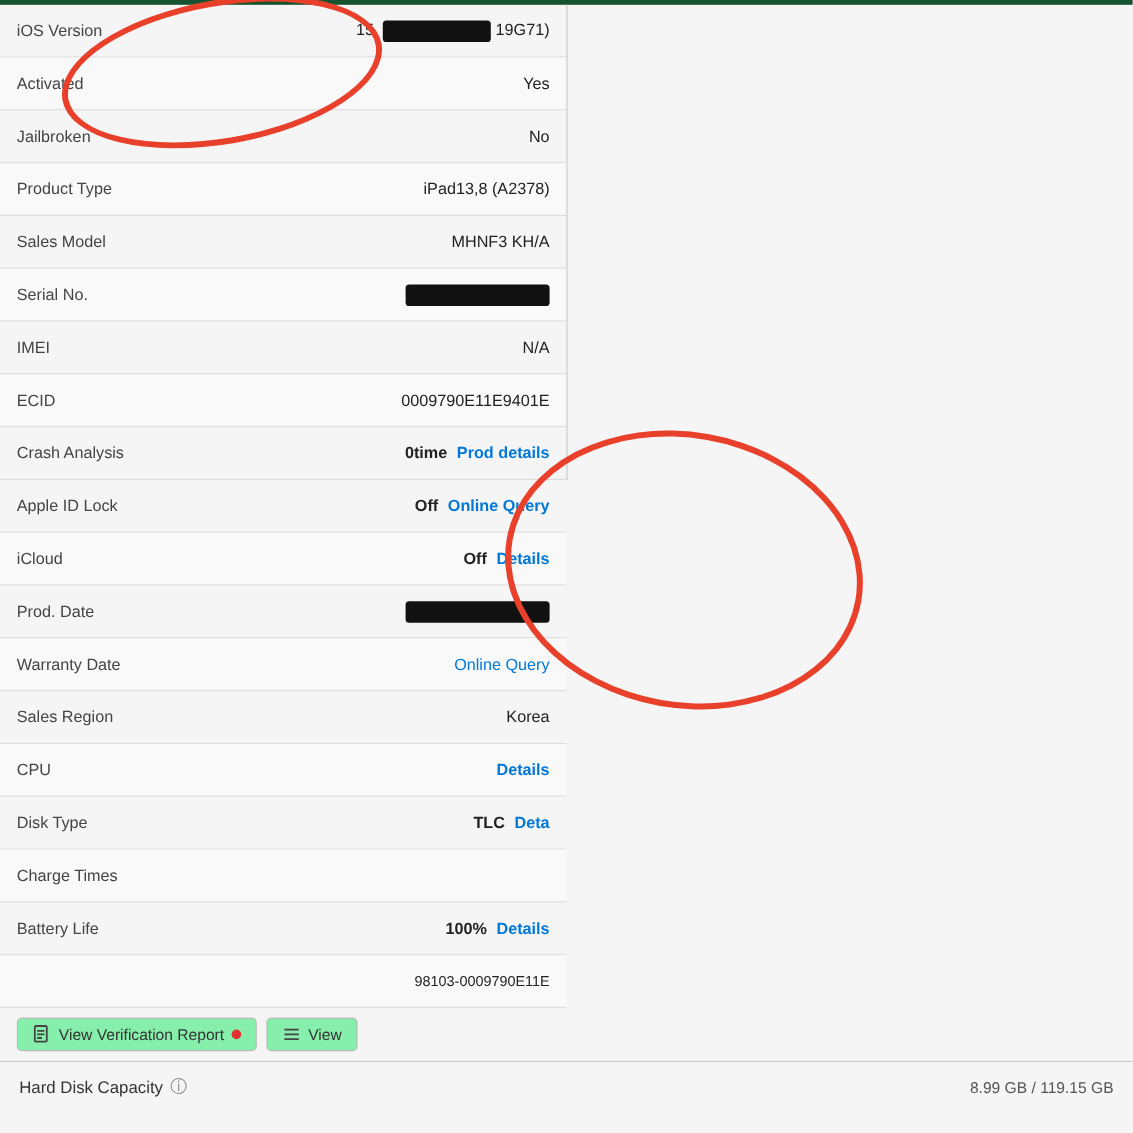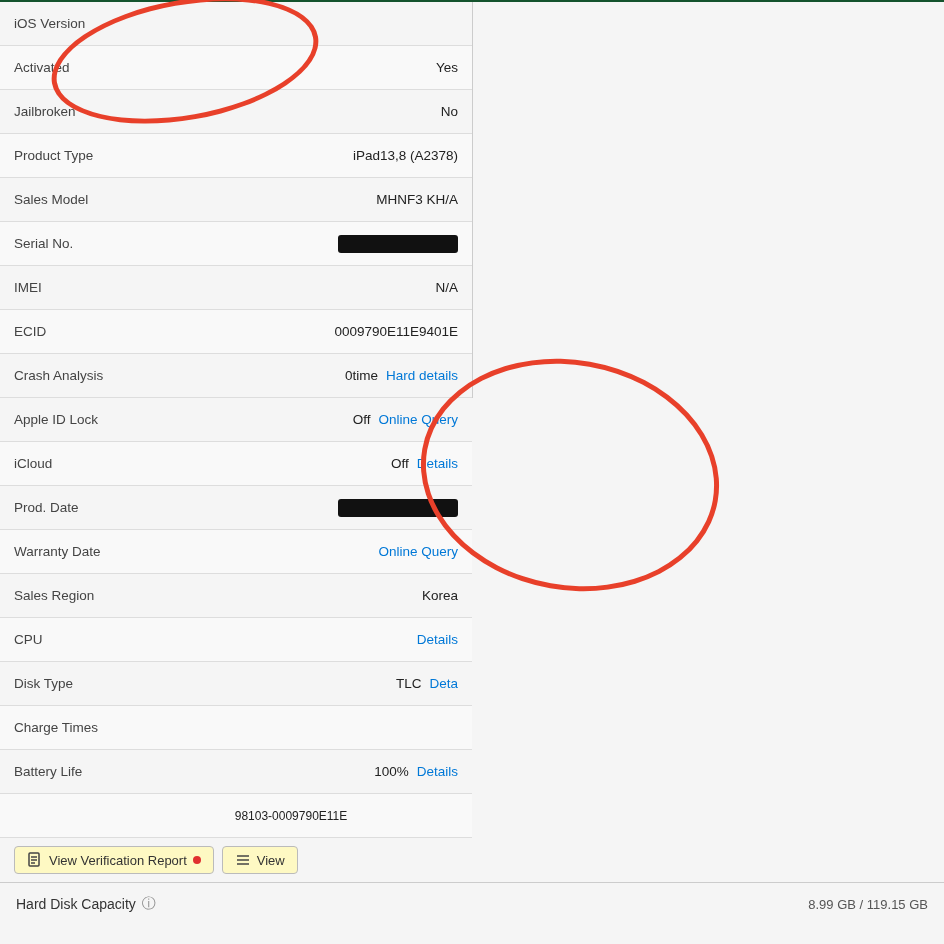--- a/index.html
+++ b/index.html
@@ -10,21 +10,21 @@
       color: #222;
       width: 944px;
       min-height: 944px;
       overflow: hidden;
       position: relative;
     }
 
     .info-grid {
       display: grid;
       grid-template-columns: 1fr 1fr;
-      border-top: 2px solid #14532d;
+      border-top: 4px solid #14532d;
     }
 
     .info-col {
       display: flex;
       flex-direction: column;
     }
 
     .info-row {
       display: flex;
       align-items: center;
@@ -53,20 +53,21 @@
     .info-value.link {
       color: #0078d7;
       cursor: pointer;
     }
 
     .info-value.multi {
       display: flex;
       gap: 8px;
       justify-content: flex-end;
       align-items: center;
+      font-weight: bold;
     }
 
     .info-value .plain {
       color: #222;
     }
 
     .info-value .link-blue {
       color: #0078d7;
       cursor: pointer;
     }
@@ -121,21 +122,21 @@
       gap: 8px;
       padding: 8px 14px;
     }
 
     .view-btn {
       display: flex;
       align-items: center;
       gap: 6px;
       font-size: 13px;
       color: #333;
-      background: #fef9c3;
+      background: #86efac;
       border: 1px solid #bbb;
       border-radius: 4px;
       padding: 5px 12px;
       cursor: pointer;
     }
 
     .view-btn .dot {
       width: 8px;
       height: 8px;
       border-radius: 50%;
@@ -177,20 +178,25 @@
   <div class="red-circle-top"></div>
 
   <div class="red-circle-mid"></div>
 
   <div class="info-grid">
 
     <div class="info-col">
 
       <div class="info-row">
         <span class="info-label">iOS Version</span>
+        <span class="info-value">
+          <span>15.</span>
+          <span class="redacted-bar short"></span>
+          <span>19G71)</span>
+        </span>
       </div>
 
       <div class="info-row">
         <span class="info-label">Activated</span>
         <span class="info-value">Yes</span>
       </div>
 
       <div class="info-row">
         <span class="info-label">Jailbroken</span>
         <span class="info-value">No</span>
@@ -220,21 +226,21 @@
 
       <div class="info-row">
         <span class="info-label">ECID</span>
         <span class="info-value">0009790E11E9401E</span>
       </div>
 
       <div class="info-row">
         <span class="info-label">Crash Analysis</span>
         <span class="info-value multi">
           <span class="plain">0time</span>
-          <span class="link-blue">Hard details</span>
+          <span class="link-blue">Prod details</span>
         </span>
       </div>
 
 
     </div>
 
     <div class="divider-vertical"></div>
 
     <div class="info-col">
 
@@ -294,21 +300,21 @@
       <div class="info-row">
         <span class="info-label">Battery Life</span>
         <span class="info-value multi">
           <span class="plain">100%</span>
           <span class="link-blue">Details</span>
         </span>
       </div>
 
       <div class="info-row">
         <span class="info-label"></span>
-        <span class="info-value" style="font-size:12px;text-align:center;">98103-0009790E11E</span>
+        <span class="info-value" style="font-size:12px;">98103-0009790E11E</span>
       </div>
 
     </div>
   </div>
 
   <div class="view-btns">
     <button class="view-btn">
       <svg width="16" height="16" viewBox="0 0 16 16" fill="none" stroke="#444" stroke-width="1.5">
         <rect x="2" y="1" width="10" height="13" rx="1"></rect>
         <line x1="4" y1="5" x2="10" y2="5"></line>

